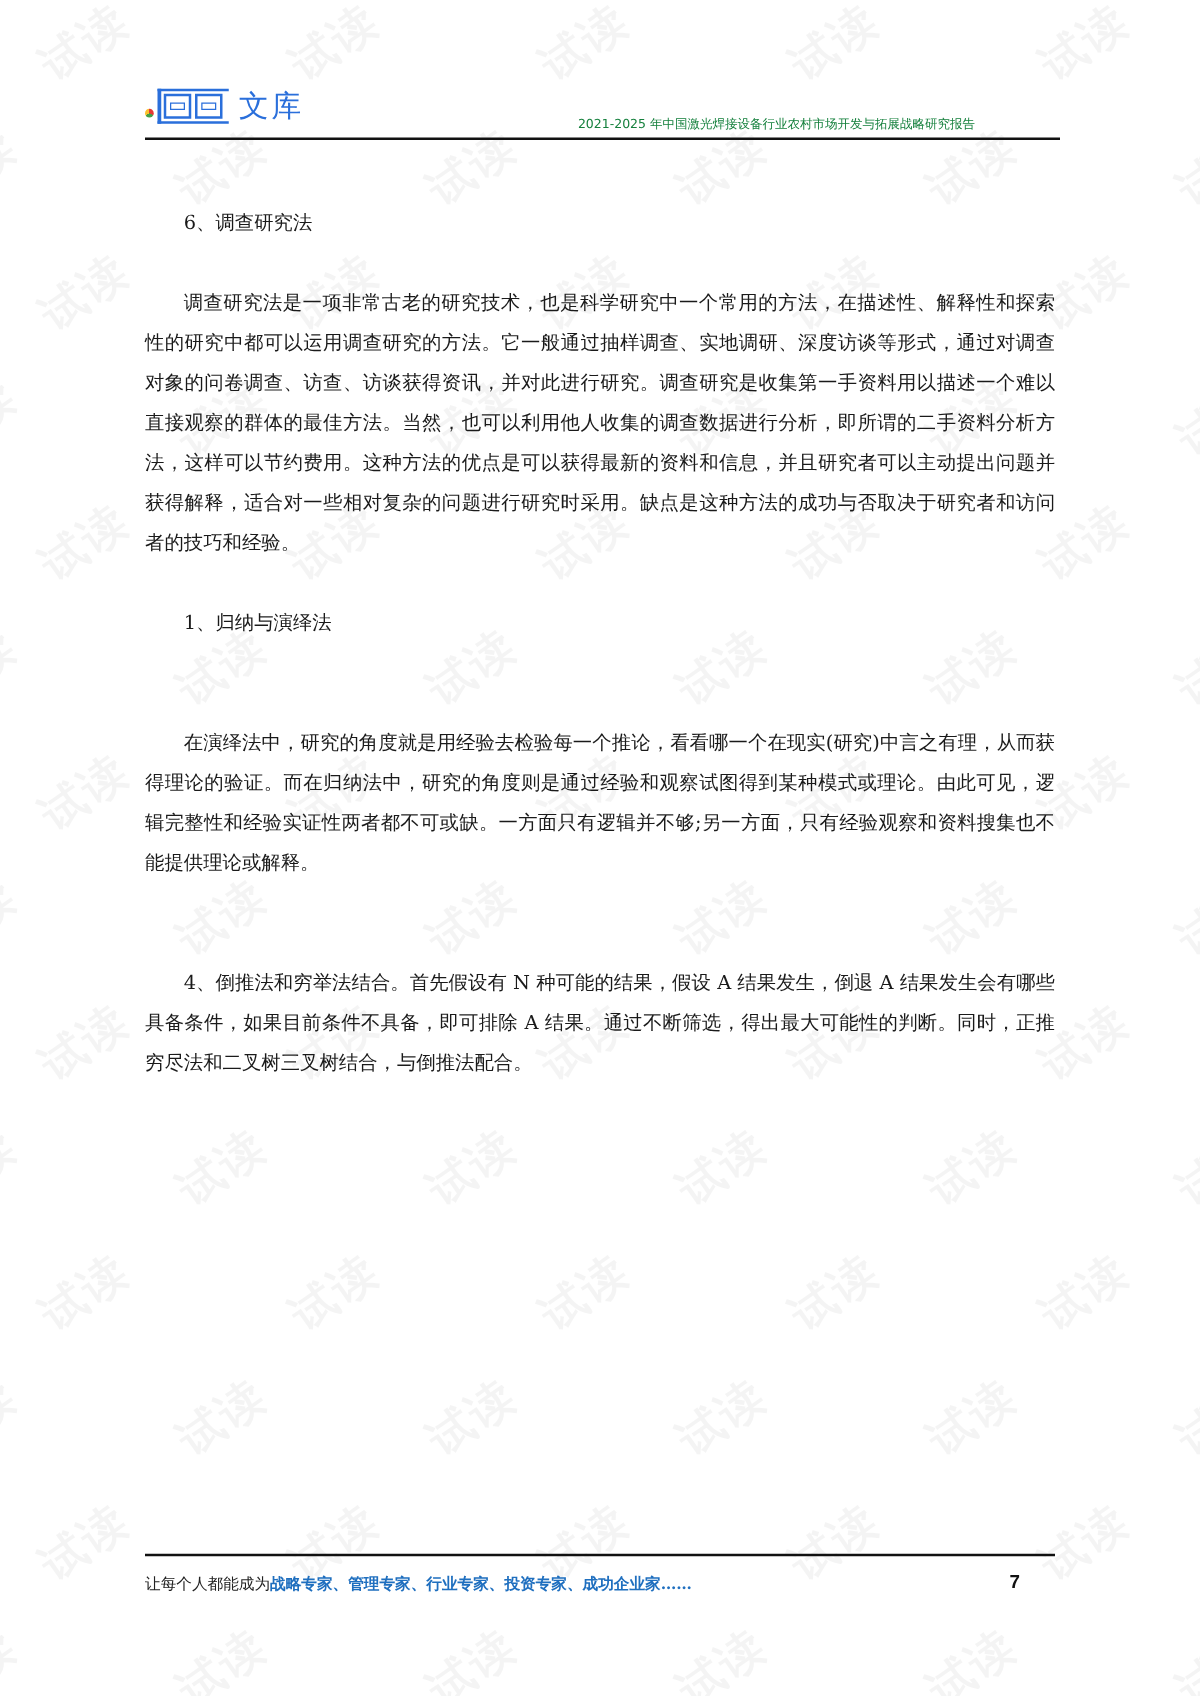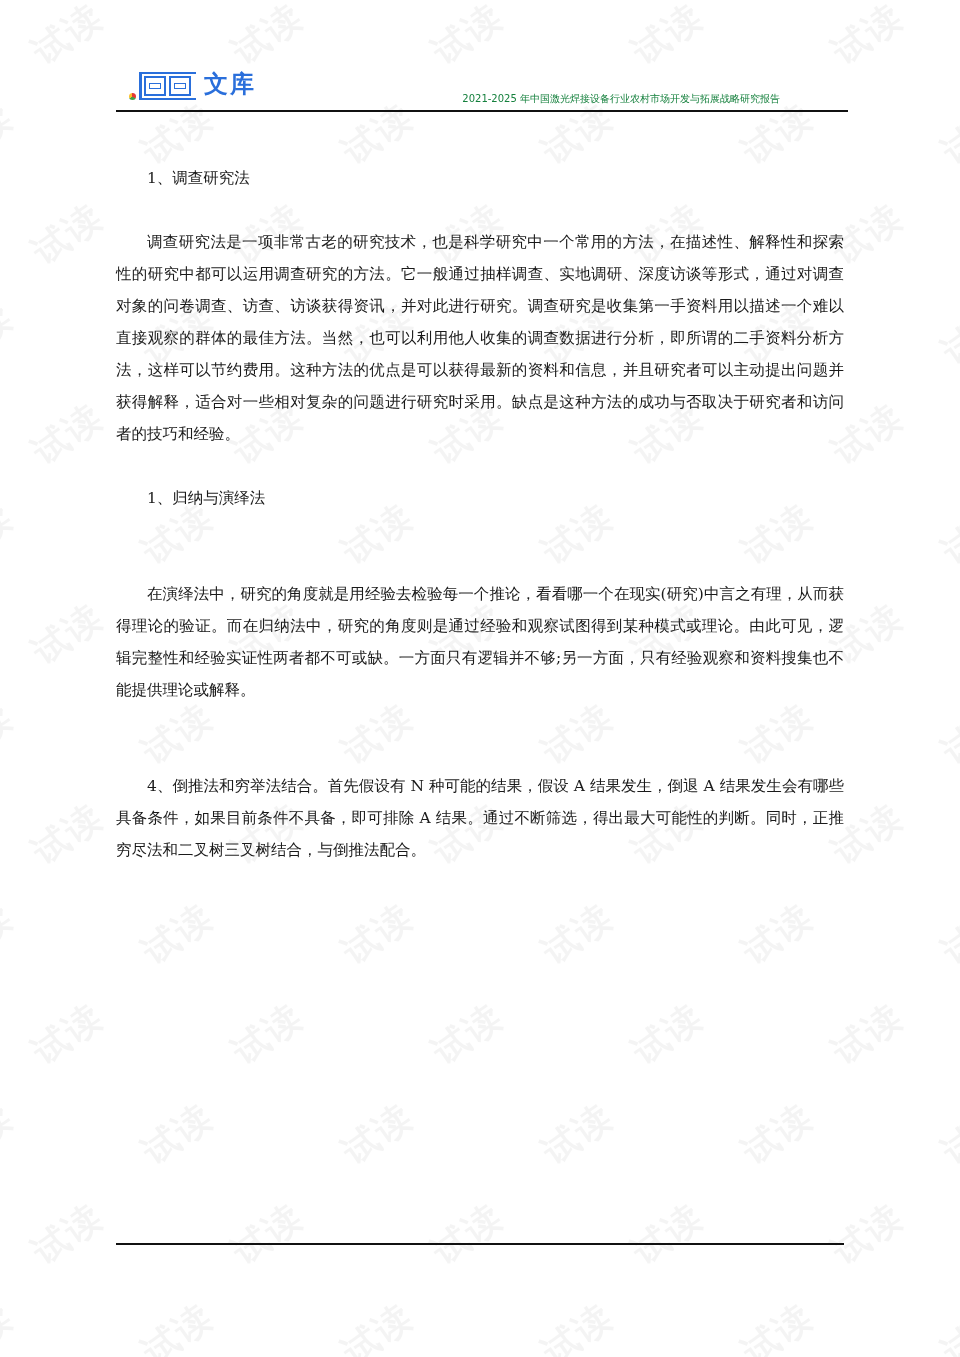--- a/index.html
+++ b/index.html
@@ -41,26 +41,25 @@
     .header {
       position: absolute;
       left: 116px;
       top: 66px;
       width: 732px;
       height: 44px;
       border-bottom: 2px solid #111;
     }
     .logo {
       position: absolute;
-      left: 13px;
+      left: 0;
       top: 4px;
       display: flex;
-      align-items: flex-end;
+      align-items: center;
       height: 30px;
-      font-weight: bold;
     }
     .logo-dot {
       width: 7px; height: 7px;
       border-radius: 50%;
       background: conic-gradient(#e53935 0 33%, #43a047 33% 66%, #fbc02d 66% 100%);
       margin-right: 3px;
       margin-top: 10px;
     }
     .logo-mark {
       display: flex;
@@ -234,28 +233,33 @@
         <span class="logo-box"></span>
         <span class="logo-box"></span>
       </span>
       <span class="logo-text">文库</span>
     </div>
     <div class="header-title">2021-2025 年中国激光焊接设备行业农村市场开发与拓展战略研究报告</div>
   </div>
 
   <div class="content">
     <div class="gap"></div>
-    <p class="indent">1、调查研究法</p>
+    <p class="indent">6、调查研究法</p>
     <div class="gap"></div>
     <p class="indent">调查研究法是一项非常古老的研究技术，也是科学研究中一个常用的方法，在描述性、解释性和探索性的研究中都可以运用调查研究的方法。它一般通过抽样调查、实地调研、深度访谈等形式，通过对调查对象的问卷调查、访查、访谈获得资讯，并对此进行研究。调查研究是收集第一手资料用以描述一个难以直接观察的群体的最佳方法。当然，也可以利用他人收集的调查数据进行分析，即所谓的二手资料分析方法，这样可以节约费用。这种方法的优点是可以获得最新的资料和信息，并且研究者可以主动提出问题并获得解释，适合对一些相对复杂的问题进行研究时采用。缺点是这种方法的成功与否取决于研究者和访问者的技巧和经验。</p>
     <div class="gap"></div>
     <p class="indent">1、归纳与演绎法</p>
     <div class="gap"></div>
     <div class="gap"></div>
     <p class="indent">在演绎法中，研究的角度就是用经验去检验每一个推论，看看哪一个在现实(研究)中言之有理，从而获得理论的验证。而在归纳法中，研究的角度则是通过经验和观察试图得到某种模式或理论。由此可见，逻辑完整性和经验实证性两者都不可或缺。一方面只有逻辑并不够;另一方面，只有经验观察和资料搜集也不能提供理论或解释。</p>
     <div class="gap"></div>
     <div class="gap"></div>
     <p class="indent">4、倒推法和穷举法结合。首先假设有 N 种可能的结果，假设 A 结果发生，倒退 A 结果发生会有哪些具备条件，如果目前条件不具备，即可排除 A 结果。通过不断筛选，得出最大可能性的判断。同时，正推穷尽法和二叉树三叉树结合，与倒推法配合。</p>
   </div>
 
   <div class="footer-rule"></div>
+  <div class="footer">
+    <span class="footer-prefix">让每个人都能成为</span>
+    <span class="footer-highlight">战略专家、管理专家、行业专家、投资专家、成功企业家……</span>
+    <span class="footer-page">7</span>
+  </div>
 
 </div>
 
 </body></html>

